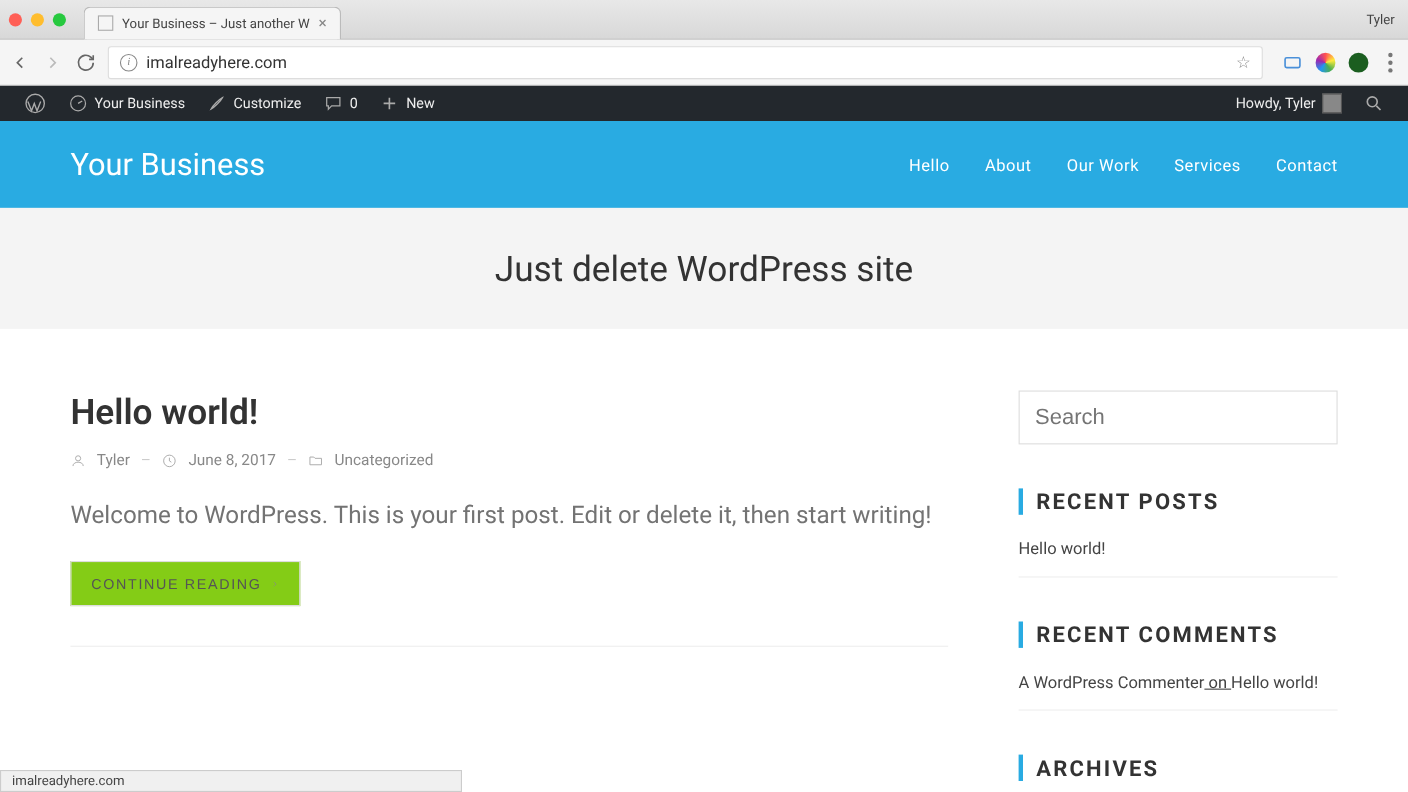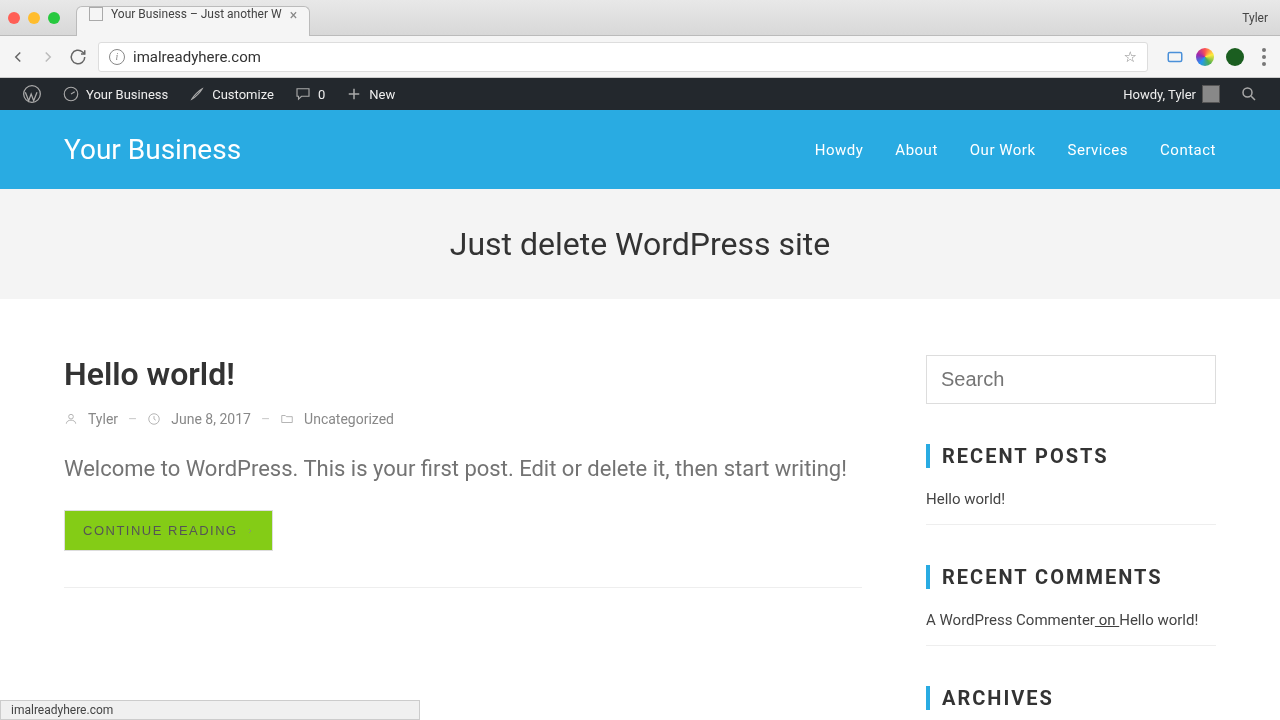--- a/index.html
+++ b/index.html
@@ -5,21 +5,21 @@
 * { margin: 0; padding: 0; box-sizing: border-box; }
 body { font-family: -apple-system, BlinkMacSystemFont, "Segoe UI", Roboto, sans-serif; background: #f0f0f0; width: 1280px; height: 720px; overflow: hidden; }
 
 
 .browser-top { background: linear-gradient(#e8e8e8, #d8d8d8); height: 36px; display: flex; align-items: center; padding: 0 8px; border-bottom: 1px solid #bbb; position: relative; }
 .traffic-lights { display: flex; gap: 8px; margin-right: 16px; }
 .tl { width: 12px; height: 12px; border-radius: 50%; }
 .tl-red { background: #ff5f56; }
 .tl-yellow { background: #ffbd2e; }
 .tl-green { background: #27c93f; }
-.tab { background: #f5f5f5; border: 1px solid #bbb; border-bottom: none; border-radius: 6px 6px 0 0; height: 30px; display: flex; align-items: flex-start; padding: 0 12px; gap: 8px; margin-top: 6px; max-width: 240px; }
+.tab { background: #f5f5f5; border: 1px solid #bbb; border-bottom: none; border-radius: 6px 6px 0 0; height: 30px; display: flex; align-items: center; padding: 0 12px; gap: 8px; margin-top: 6px; max-width: 240px; }
 .tab-icon { width: 14px; height: 14px; border: 1px solid #aaa; }
 .tab-title { font-size: 12px; color: #444; white-space: nowrap; overflow: hidden; text-overflow: ellipsis; flex: 1; }
 .tab-close { font-size: 14px; color: #888; cursor: pointer; }
 .profile-name { position: absolute; right: 12px; font-size: 12px; color: #444; }
 
 .url-bar { background: #f5f5f5; height: 42px; display: flex; align-items: center; padding: 0 8px; gap: 10px; border-bottom: 1px solid #ccc; }
 .nav-btn { width: 20px; height: 20px; display: flex; align-items: center; justify-content: center; color: #666; cursor: pointer; }
 .nav-btn.disabled { color: #bbb; }
 .address { flex: 1; display: flex; align-items: center; background: #fff; border: 1px solid #ddd; border-radius: 3px; height: 30px; padding: 0 10px; gap: 8px; font-size: 15px; color: #333; }
 .info-icon { width: 16px; height: 16px; border: 1px solid #888; border-radius: 50%; display: flex; align-items: center; justify-content: center; font-size: 10px; color: #888; font-style: italic; font-family: serif; }
@@ -165,21 +165,21 @@
     <svg class="wp-icon" viewBox="0 0 24 24">
         <circle cx="10" cy="10" r="6" fill="none" stroke="#aaa" stroke-width="2"></circle>
         <path d="M15 15l5 5" stroke="#aaa" stroke-width="2"></path>
       </svg>
   </div>
 </div>
 
 <div class="site-header">
   <div class="site-title">Your Business</div>
   <nav class="site-nav">
-    <a href="#">Howdy</a>
+    <a href="#">Hello</a>
     <a href="#">About</a>
     <a href="#">Our Work</a>
     <a href="#">Services</a>
     <a href="#">Contact</a>
   </nav>
 </div>
 
 <div class="tagline-area">
   <h2 class="tagline">Just delete WordPress site</h2>
 </div>

